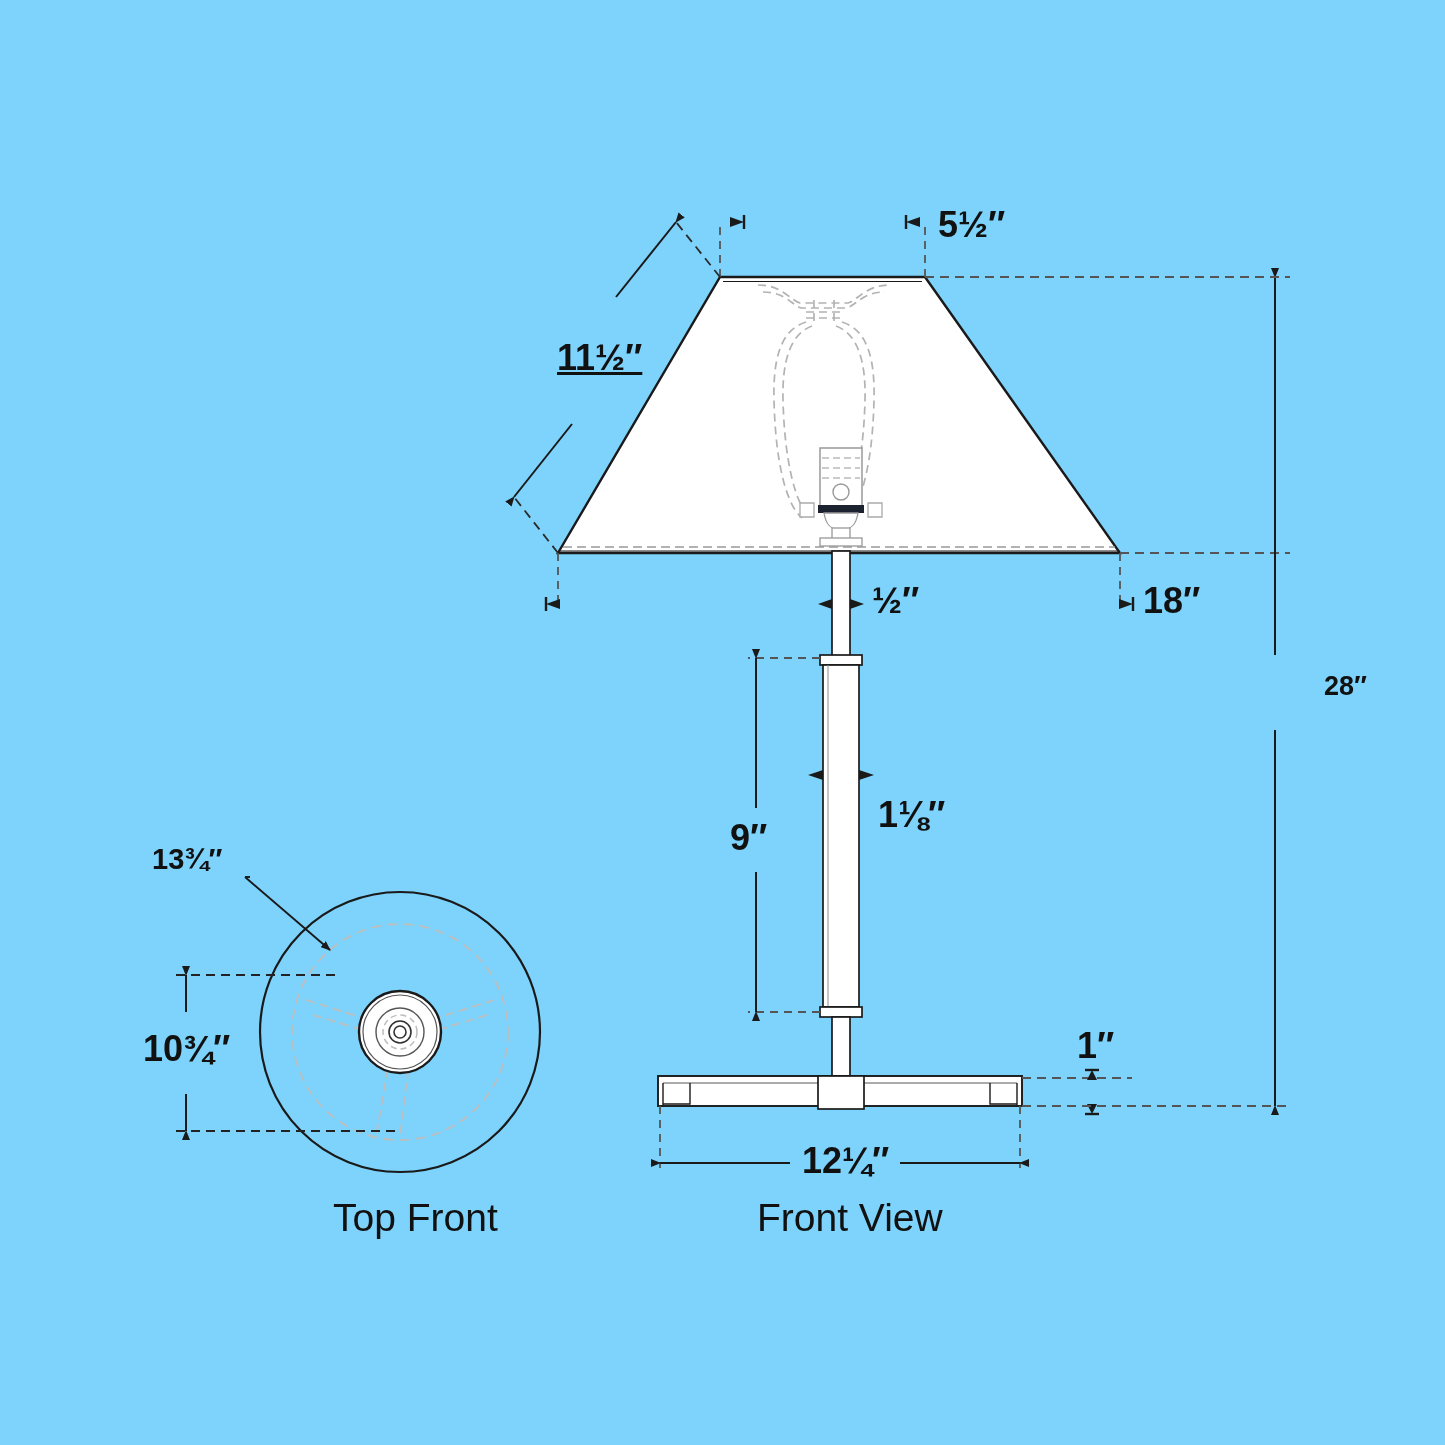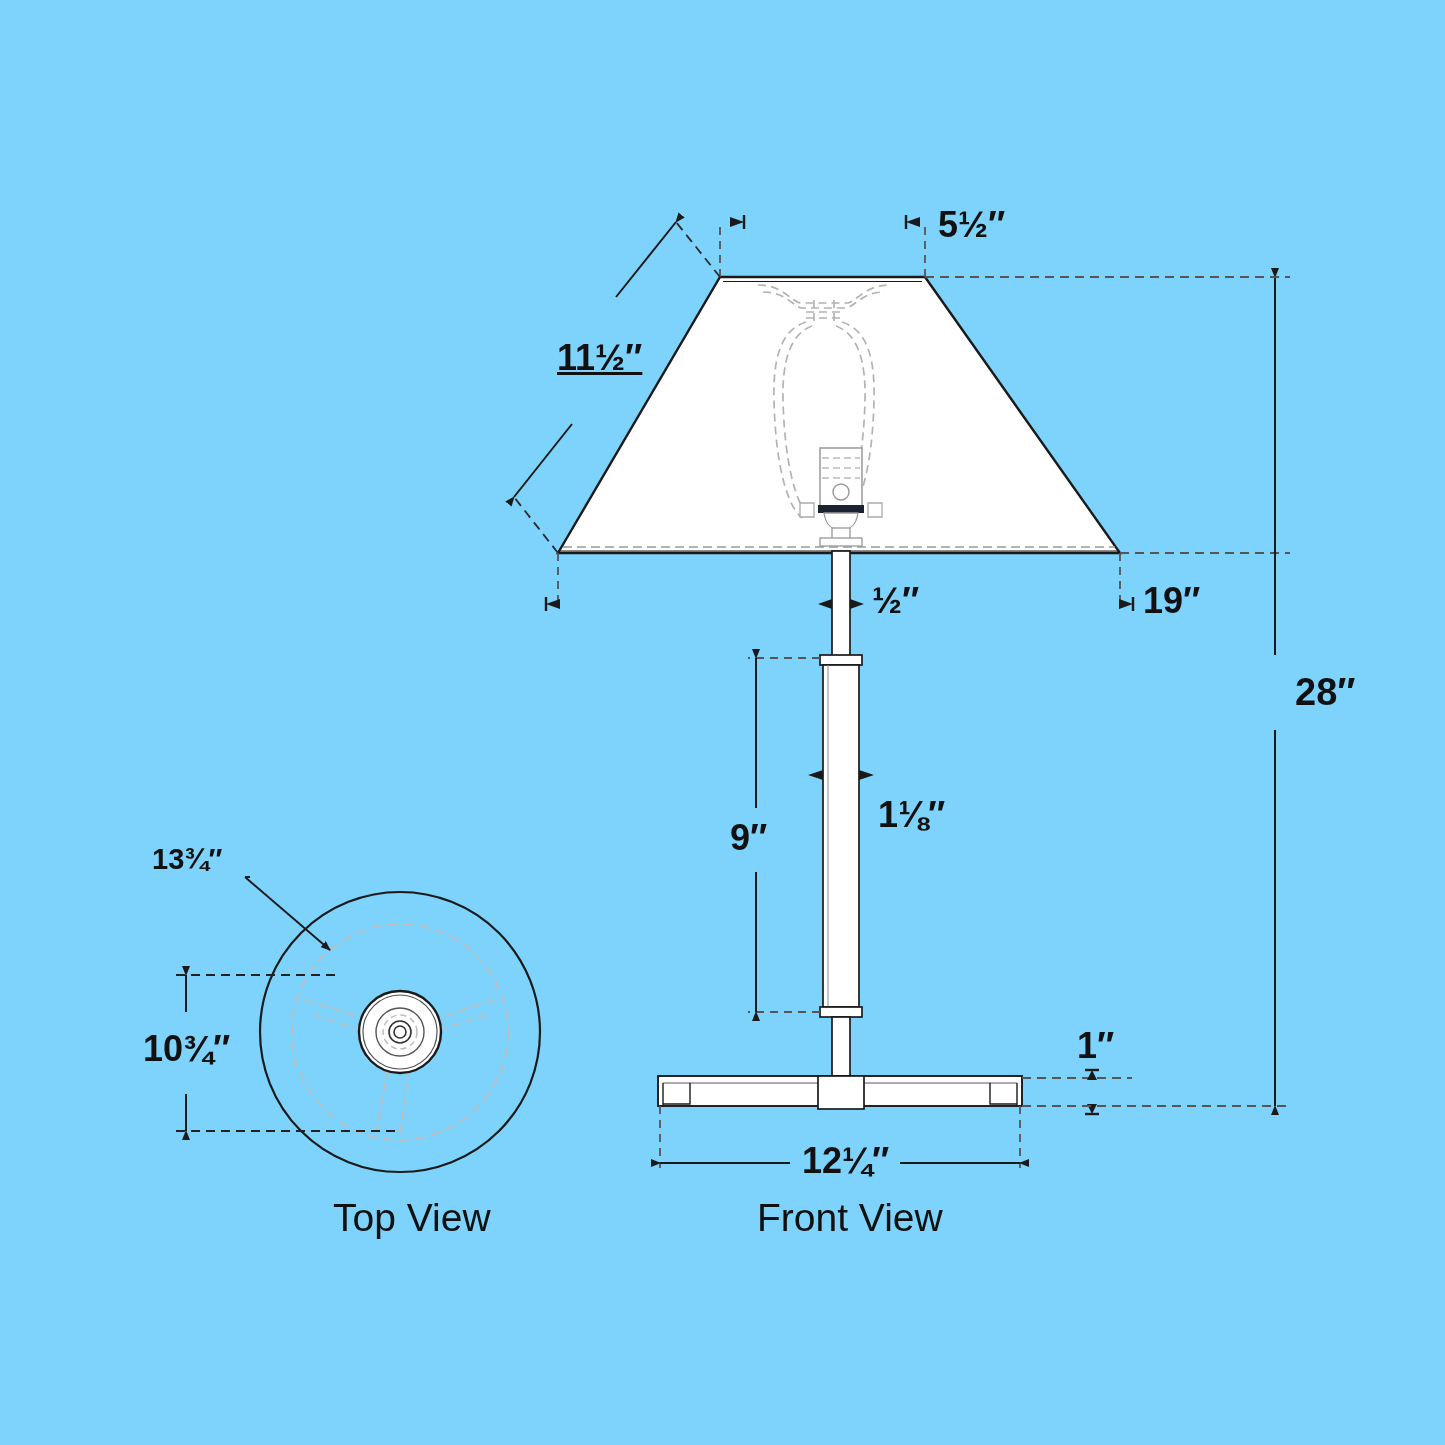--- a/index.html
+++ b/index.html
@@ -202,35 +202,35 @@
       <line x1="176" y1="1131" x2="400" y2="1131" stroke="#222222" stroke-width="1.8" stroke-dasharray="9,6"></line>
       <line x1="186" y1="975" x2="186" y2="1012" stroke="#1a1a1a" stroke-width="2" marker-start="url(#ar)"></line>
       <line x1="186" y1="1131" x2="186" y2="1094" stroke="#1a1a1a" stroke-width="2" marker-start="url(#ar)"></line>
     </g>
   </svg>
 
   <div class="dimlabel" style="left:938px; top:207px; font-size:36px;">5½″</div>
 
   <div class="dimlabel" style="left:557px; top:340px; font-size:36px;text-decoration:underline;">11½″</div>
 
-  <div class="dimlabel" style="left:1143px; top:583px; font-size:36px;">19″</div>
+  <div class="dimlabel" style="left:1143px; top:583px; font-size:36px;">18″</div>
 
   <div class="dimlabel" style="left:872px; top:583px; font-size:36px;">½″</div>
 
   <div class="dimlabel" style="left:878px; top:797px; font-size:36px;">1⅛″</div>
 
   <div class="dimlabel" style="left:730px; top:820px; font-size:36px;">9″</div>
 
   <div class="dimlabel" style="left:1077px; top:1028px; font-size:36px;">1″</div>
 
   <div class="dimlabel" style="left:802px; top:1143px; font-size:36px;">12¼″</div>
 
-  <div class="dimlabel" style="left:1295px; top:673px; font-size:38px;">28″</div>
+  <div class="dimlabel" style="left:1324px; top:673px; font-size:27px;">28″</div>
 
   <div class="dimlabel" style="left:152px; top:845px; font-size:29px;">13¾″</div>
 
   <div class="dimlabel" style="left:143px; top:1031px; font-size:36px;">10¾″</div>
 
-  <div class="viewlabel" style="left:333px; top:1198px; font-size:39px;">Top View</div>
+  <div class="viewlabel" style="left:333px; top:1198px; font-size:39px;">Top Front</div>
 
   <div class="viewlabel" style="left:757px; top:1198px; font-size:39px;text-align:center;">Front View</div>
 
 </div>
 
 </body></html>

